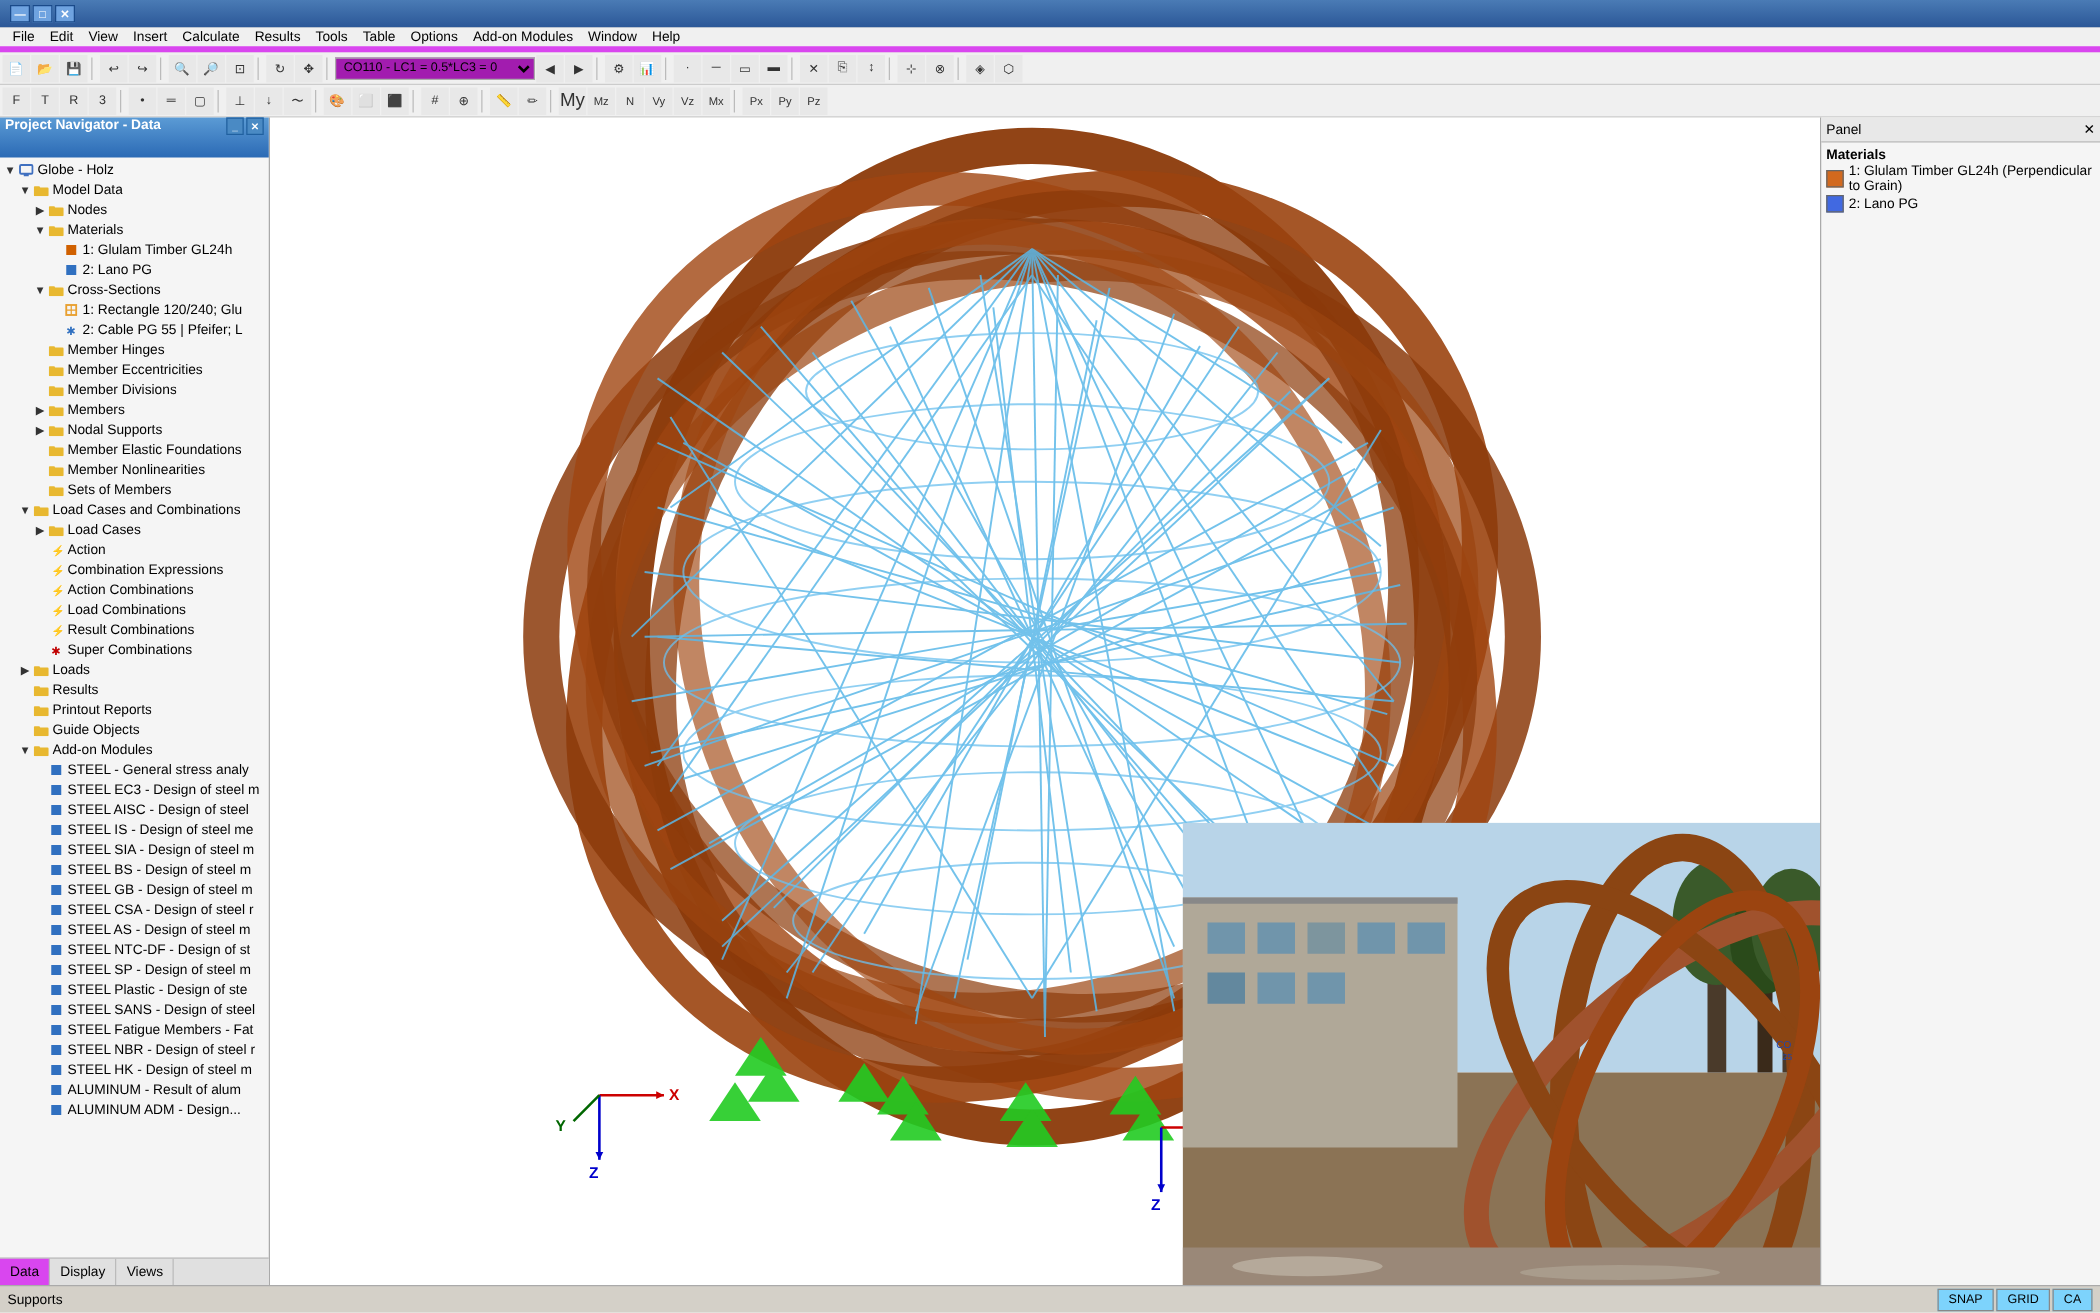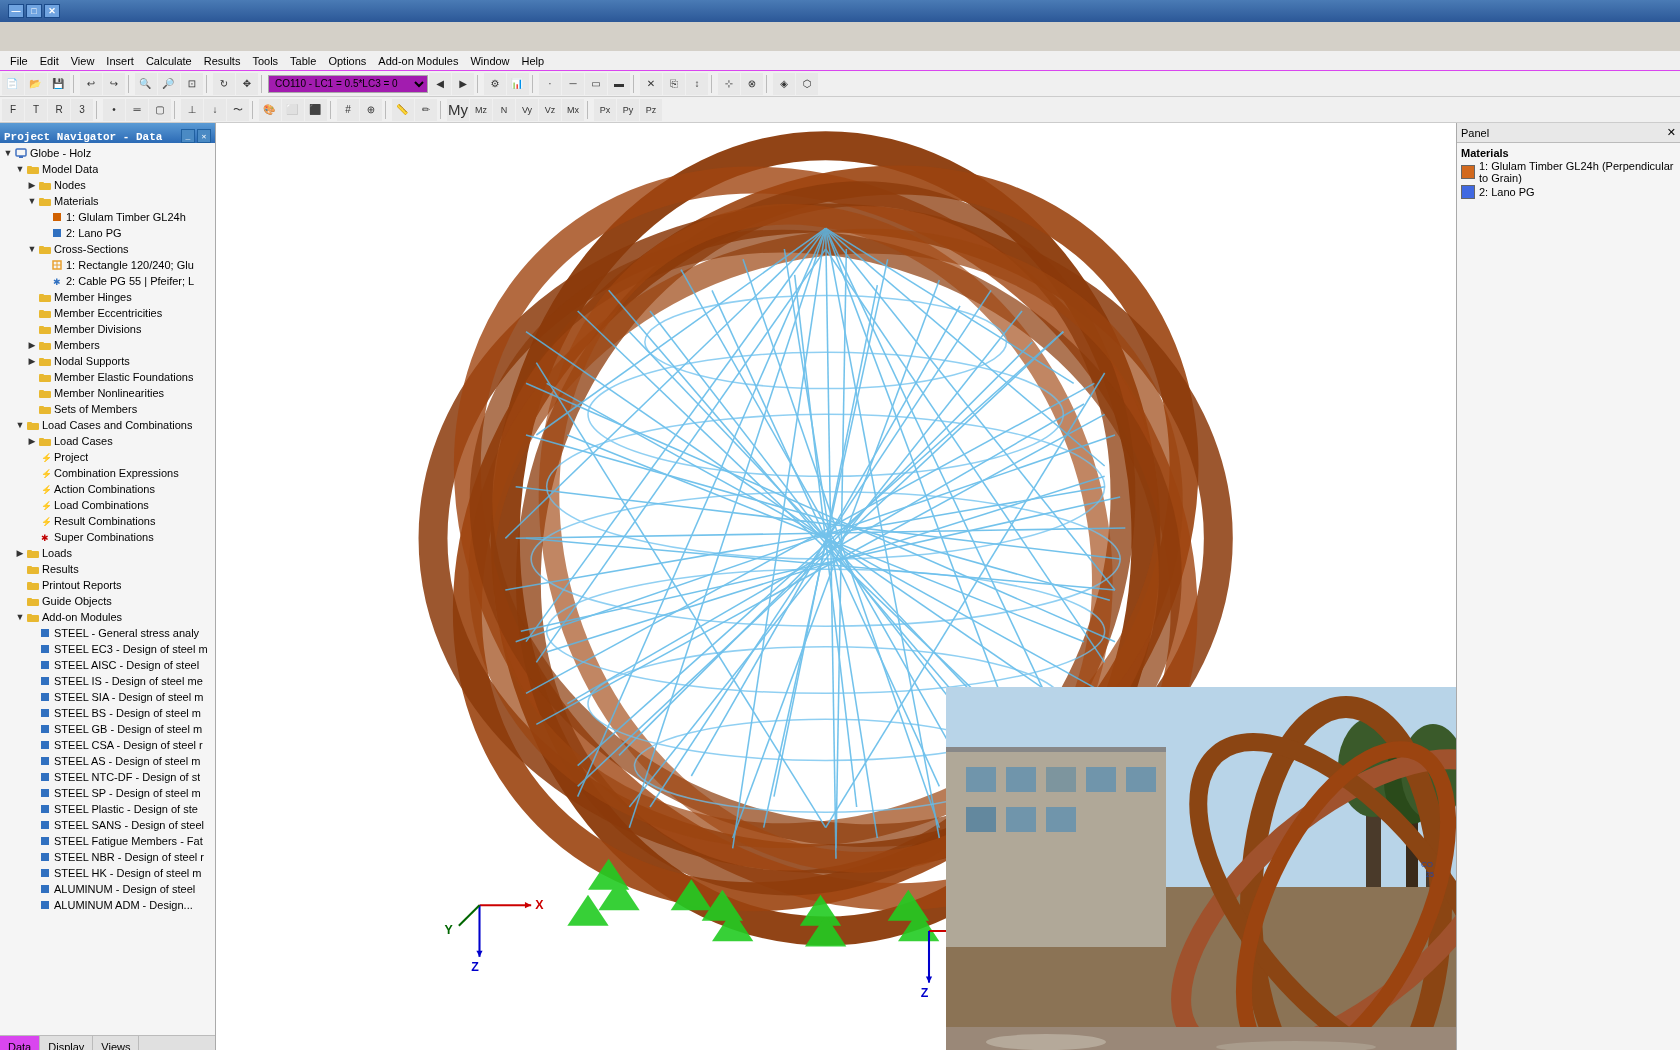--- a/index.html
+++ b/index.html
@@ -26,25 +26,24 @@
       color: white;
       font-size: 9px;
       display: flex; align-items: center; justify-content: center;
       cursor: pointer;
     }
 
     
     #menu-bar {
       height: 20px;
       background: #f0f0f0;
-      border-bottom: 1px solid #d946ef;
+      border-bottom: 5px solid #d946ef;
       display: flex;
       align-items: center;
       padding: 0 4px;
-      margin-top: 29px;
     }
     #menu-bar span {
       padding: 2px 6px;
       cursor: pointer;
       font-size: 11px;
     }
 
     
     .toolbar {
       height: 26px;
@@ -86,30 +85,29 @@
     
     #left-panel {
       width: 216px;
       background: #f5f5f5;
       border-right: 1px solid #aaa;
       display: flex;
       flex-direction: column;
       flex-shrink: 0;
     }
     #nav-header {
-      height: 20px;
+      height: 32px;
       background: linear-gradient(to bottom, #5b9bd5, #2b6ab5);
       color: white;
       font-size: 11px;
       font-weight: bold;
       display: flex;
-      align-items: flex-end;
+      align-items: flex-start;
       padding: 0 4px;
       justify-content: space-between;
-      font-family: Liberation Mono, monospace;
     }
     #nav-header .nav-header-btns { display: flex; gap: 2px; }
     #nav-header .nav-header-btn {
       width: 14px; height: 14px;
       background: #4a8ac4;
       border: 1px solid #2060a0;
       color: white;
       font-size: 8px;
       display: flex; align-items: center; justify-content: center;
       cursor: pointer;
@@ -584,21 +582,21 @@
           <span class="tree-label">Load Cases</span>
         </div>
         <div class="tree-item">
           <span class="tree-indent" style="width: 26px;"></span>
           <span class="tree-expand"></span>
           <span class="tree-icon icon-blue">
             <svg width="10" height="10">
               <text x="1" y="9" font-size="9" fill="#4070c0">⚡</text>
             </svg>
           </span>
-          <span class="tree-label">Project</span>
+          <span class="tree-label">Action</span>
         </div>
         <div class="tree-item">
           <span class="tree-indent" style="width: 26px;"></span>
           <span class="tree-expand"></span>
           <span class="tree-icon icon-blue">
             <svg width="10" height="10">
               <text x="1" y="9" font-size="9" fill="#4070c0">⚡</text>
             </svg>
           </span>
           <span class="tree-label">Combination Expressions</span>
@@ -859,21 +857,21 @@
           <span class="tree-label">STEEL HK - Design of steel m</span>
         </div>
         <div class="tree-item">
           <span class="tree-indent" style="width: 26px;"></span>
           <span class="tree-expand"></span>
           <span class="tree-icon icon-blue">
             <svg width="10" height="10">
               <rect x="1" y="1" width="8" height="8" fill="currentColor"></rect>
             </svg>
           </span>
-          <span class="tree-label">ALUMINUM - Design of steel</span>
+          <span class="tree-label">ALUMINUM - Result of alum</span>
         </div>
         <div class="tree-item">
           <span class="tree-indent" style="width: 26px;"></span>
           <span class="tree-expand"></span>
           <span class="tree-icon icon-blue">
             <svg width="10" height="10">
               <rect x="1" y="1" width="8" height="8" fill="currentColor"></rect>
             </svg>
           </span>
           <span class="tree-label">ALUMINUM ADM - Design...</span>

